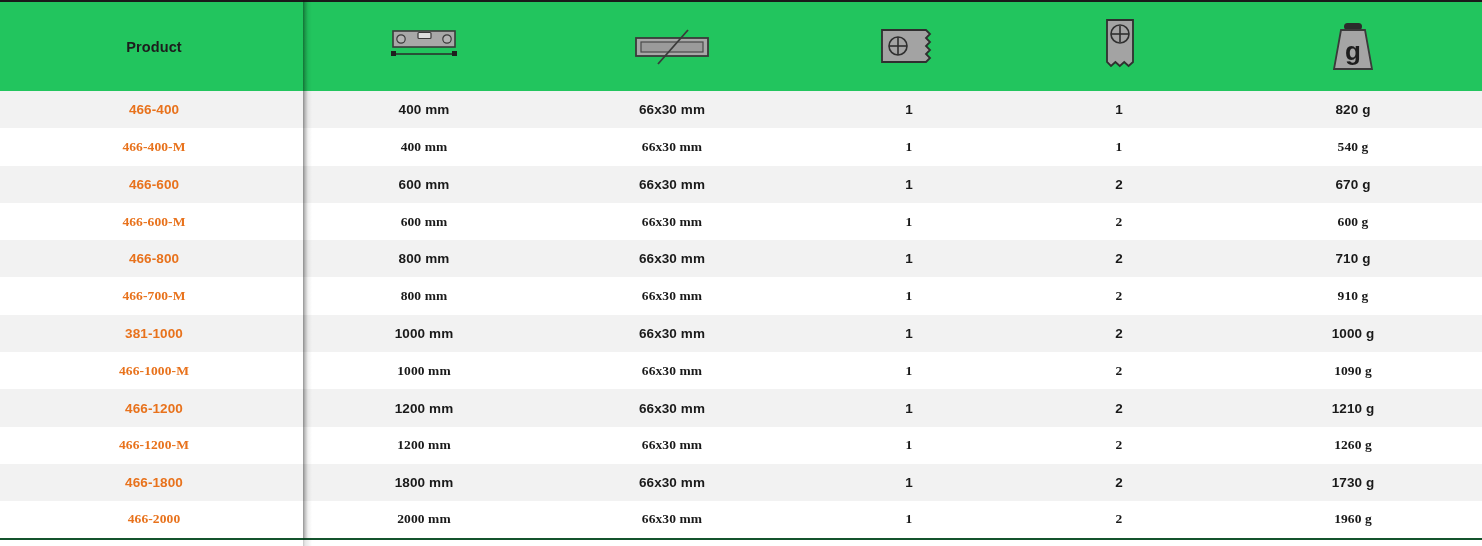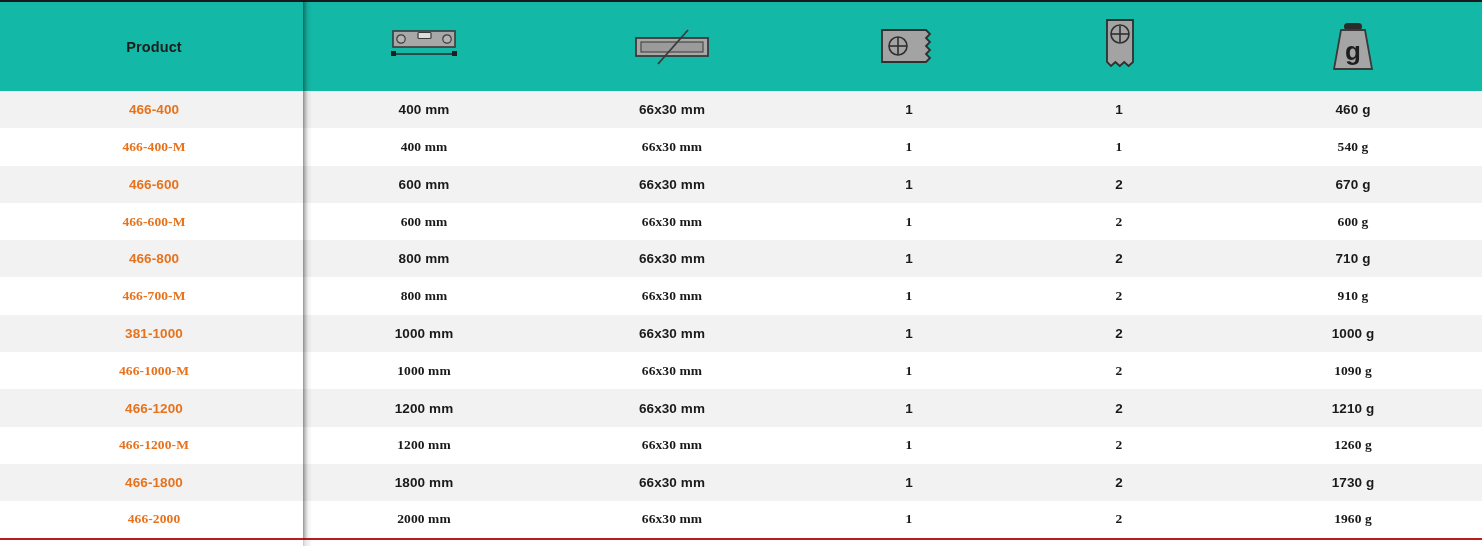--- a/index.html
+++ b/index.html
@@ -22,21 +22,21 @@
     border-collapse: collapse;
     table-layout: fixed;
   }
 
   
   thead tr.head-row {
     height: 90px;
     background: #9b9b9b;
   }
   thead th {
-    background: #14b8a6;
+    background: #22c55e;
     border-top: 2px solid #1a1a1a;
     padding: 0;
     margin: 0;
     text-align: center;
     vertical-align: middle;
     font-weight: bold;
     font-size: 14px;
     color: #1a1a1a;
   }
   th.product-head {
@@ -92,21 +92,21 @@
     font-weight: bold;
     color: #1a1a1a;
     letter-spacing: 0.1px;
     position: relative;
   }
   tbody td.product-cell {
     color: #e8721c;
     font-size: 13.5px;
     font-weight: bold;
   }
-  tbody tr:last-child td { border-bottom: 2px solid #b91c1c; }
+  tbody tr:last-child td { border-bottom: 2px solid #14532d; }
 </style>
 </head>
 <body>
 
 <div id="page">
 
   <table class="spec-table">
     <colgroup>
       <col style="width:308px">
       <col style="width:232px">
@@ -193,21 +193,21 @@
       </tr>
     </thead>
 
     <tbody id="table-body">
         <tr class="odd">
           <td class="product-cell"><span>466-400</span><span class="col-divider"></span></td>
           <td>400 mm</td>
           <td>66x30 mm</td>
           <td>1</td>
           <td>1</td>
-          <td>460 g</td>
+          <td>820 g</td>
         </tr>
         <tr class="even">
           <td class="product-cell"><span>466-400-M</span><span class="col-divider"></span></td>
           <td>400 mm</td>
           <td>66x30 mm</td>
           <td>1</td>
           <td>1</td>
           <td>540 g</td>
         </tr>
         <tr class="odd">

